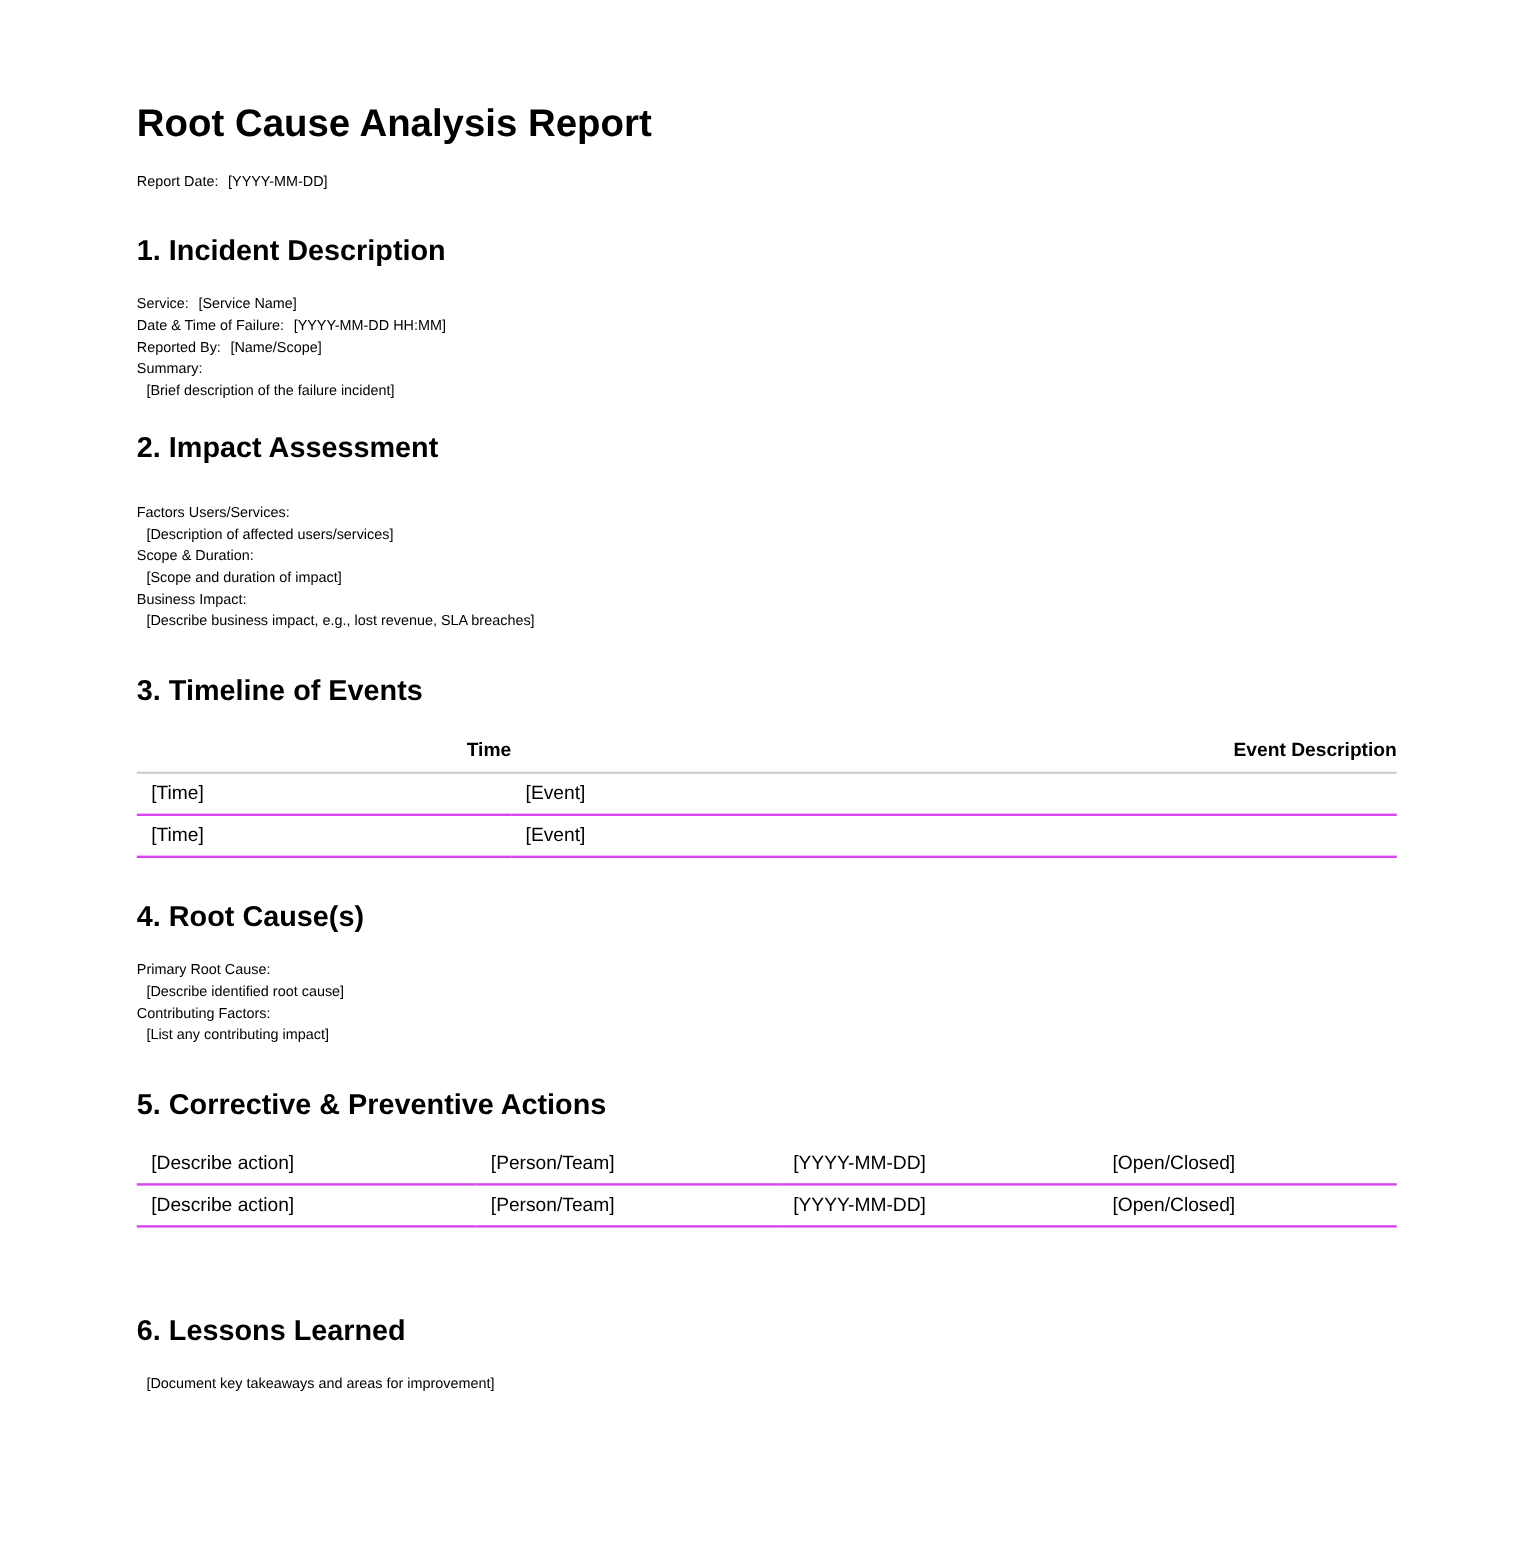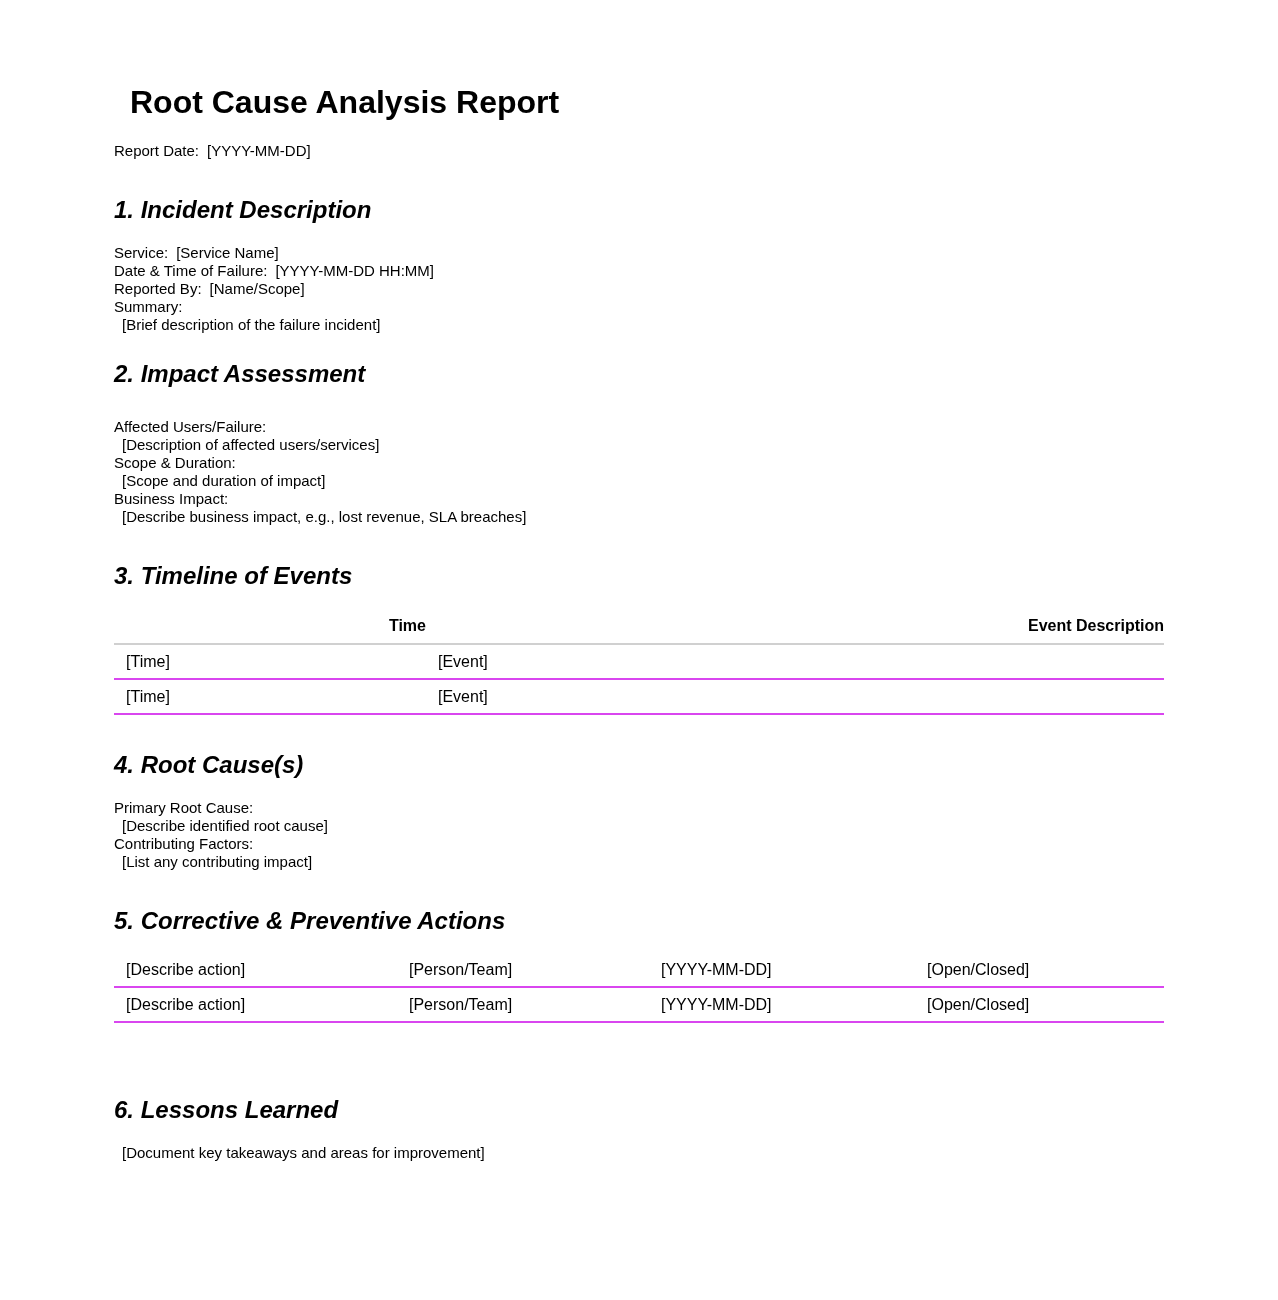--- a/index.html
+++ b/index.html
@@ -1,20 +1,20 @@
 <!DOCTYPE html>
 <html><head>
 <meta charset="utf-8">
 <style>
   html, body { margin: 0; padding: 0; background: #ffffff; }
   body { width: 1278px; height: 1300px; position: relative; font-family: "Liberation Sans", sans-serif; color: #000; }
   .page { position: absolute; left: 114px; top: 0; width: 1050px; }
-  h1 { position: absolute; left: 16px; top: 82px; margin: 0; font-size: 32px; font-weight: bold; line-height: 40px; white-space: nowrap; }
-  h2 { position: absolute; left: 0; margin: 0; font-size: 24px; font-weight: bold; line-height: 30px; white-space: nowrap; font-style: italic; }
-  .line { position: absolute; left: 0; font-size: 15px; line-height: 18px; white-space: pre; }
+  h1 { position: absolute; left: 0; top: 82px; margin: 0; font-size: 32px; font-weight: bold; line-height: 40px; white-space: nowrap; }
+  h2 { position: absolute; left: 0; margin: 0; font-size: 24px; font-weight: bold; line-height: 30px; white-space: nowrap; }
+  .line { position: absolute; left: 0; font-size: 12px; line-height: 18px; white-space: pre; }
   .indent { padding-left: 8px; }
   .val { margin-left: 8px; }
   table { position: absolute; left: 0; width: 1050px; border-collapse: collapse; font-size: 16px; }
   th { text-align: right; font-weight: bold; height: 35px; padding: 0 0 0 12px; border-bottom: 2px solid #d0d0d0; vertical-align: middle; }
   td { height: 33px; padding: 0 0 0 12px; border-bottom: 2px solid #d946ef; vertical-align: middle; }
 </style>
 </head>
 <body>
 
 <div class="page">
@@ -22,21 +22,21 @@
   <div class="line" style="top:142px"><span>Report Date:</span><span class="val">[YYYY-MM-DD]</span></div>
 
   <h2 style="top:195px">1. Incident Description</h2>
   <div class="line" style="top:244px"><span>Service:</span><span class="val">[Service Name]</span></div>
   <div class="line" style="top:262px"><span>Date &amp; Time of Failure:</span><span class="val">[YYYY-MM-DD HH:MM]</span></div>
   <div class="line" style="top:280px"><span>Reported By:</span><span class="val">[Name/Scope]</span></div>
   <div class="line" style="top:298px">Summary:</div>
   <div class="line indent" style="top:316px">[Brief description of the failure incident]</div>
 
   <h2 style="top:359px">2. Impact Assessment</h2>
-  <div class="line" style="top:418px">Affected Users/Failure:</div>
+  <div class="line" style="top:418px">Factors Users/Services:</div>
   <div class="line indent" style="top:436px">[Description of affected users/services]</div>
   <div class="line" style="top:454px">Scope &amp; Duration:</div>
   <div class="line indent" style="top:472px">[Scope and duration of impact]</div>
   <div class="line" style="top:490px">Business Impact:</div>
   <div class="line indent" style="top:508px">[Describe business impact, e.g., lost revenue, SLA breaches]</div>
 
   <h2 style="top:561px">3. Timeline of Events</h2>
   <table style="top:608px">
     <colgroup>
         <col style="width:312px">

